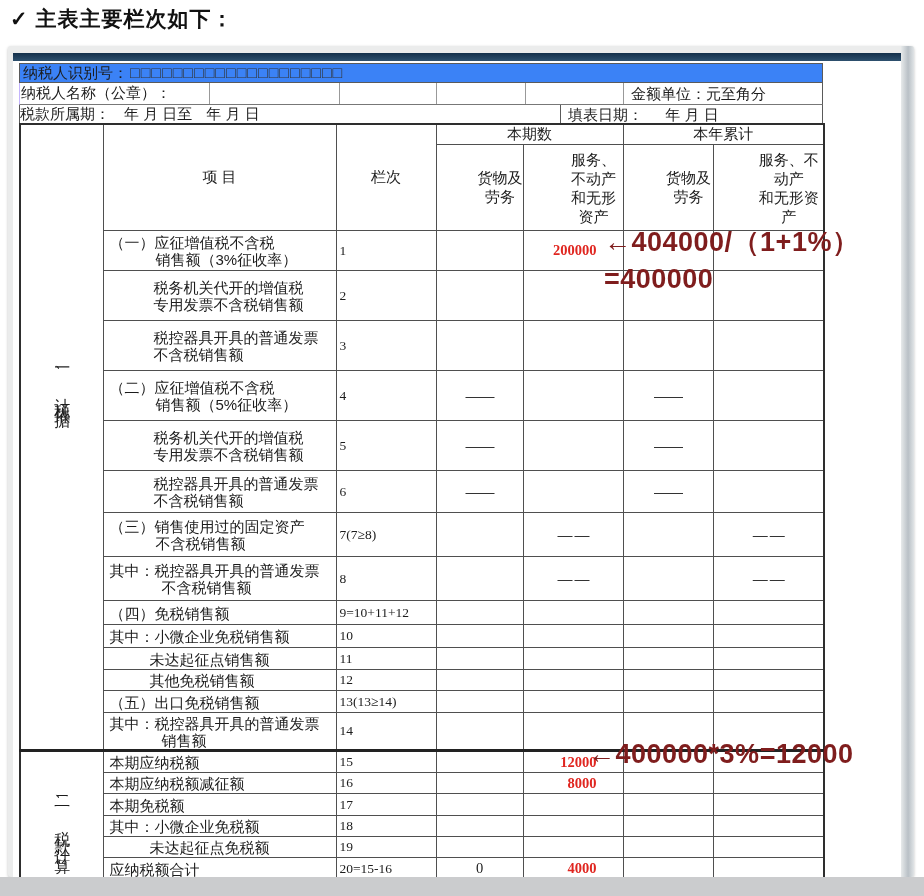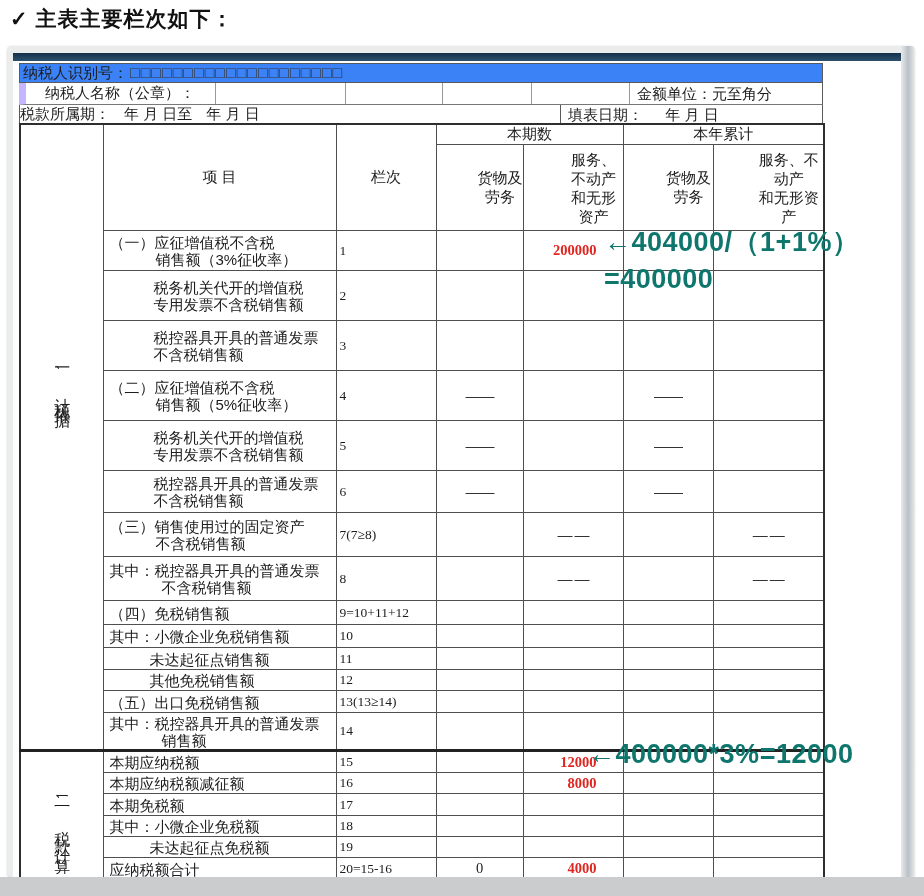--- a/index.html
+++ b/index.html
@@ -18,22 +18,22 @@
   .white-area { position:absolute; left:5px; right:13px; top:15px; bottom:0; background:#fff; }
   .right-strip { position:absolute; right:0; top:0; width:13px; height:100%;
     background:linear-gradient(90deg,#e7eaeb,#b9c0c6 55%,#e0e4e6); }
 
   .formwrap { position:absolute; left:6px; top:2px; width:804px; color:#1c1c1c; }
 
   
   .mini { position:relative; width:804px; font-size:15px; }
   .row-a { height:20px; border:1px solid #5a5a5a; background:#3b82f6; display:flex; align-items:center; padding-left:3px; }
   .row-a .boxes { font-size:16px; letter-spacing:1px; color:#333; margin-left:2px; }
-  .row-b { height:22px; border-left:7px solid #c4b5fd; border-right:1px solid #5a5a5a;
-    border-bottom:1px solid #777; position:relative; display:flex; align-items:center; padding-left:19px; }
+  .row-b { height:22px; border-left:1px solid #c4b5fd; border-right:1px solid #5a5a5a;
+    border-bottom:1px solid #777; position:relative; display:flex; align-items:center; padding-left:1px; }
   .row-b .div { position:absolute; top:0; bottom:0; border-left:1px solid #999; }
   .row-b .amount { position:absolute; left:611px; top:2px; }
   .row-c { height:18px; border-left:1px solid #5a5a5a; border-right:1px solid #5a5a5a;
     position:relative; display:flex; align-items:flex-start; padding-left:0; }
   .row-c .div { position:absolute; top:0; bottom:0; left:540px; border-left:1px solid #5a5a5a; }
   .row-c .fill { position:absolute; left:548px; top:1px; }
   .gap { display:inline-block; width:14px; }
 
   
   table { border-collapse:collapse; table-layout:fixed; width:804px; border:2px solid #2e2e2e; }
@@ -63,21 +63,21 @@
   .vlab2 { writing-mode:vertical-rl; text-orientation:upright; letter-spacing:9px;
     font-size:16px; padding-top:8px; }
   tr.r15 td { border-top:3px solid #222; }
 
   
   tr.hr40 td{height:40px;} tr.hr50 td{height:50px;} tr.hr42 td{height:42px;}
   tr.hr44 td{height:44px;} tr.hr24 td{height:24px;} tr.hr23 td{height:23px;}
   tr.hr22 td{height:22px;} tr.hr21 td{height:21px;} tr.hr38 td{height:38px;}
 
   
-  .anno { position:absolute; color:#0f766e; font-weight:bold; font-size:27px;
+  .anno { position:absolute; color:#7f1d1d; font-weight:bold; font-size:27px;
     white-space:nowrap; letter-spacing:0.5px; z-index:5; }
   .anno1 { left:604px; top:224px; }
   .anno2 { left:604px; top:264px; }
   .anno3 { left:588px; top:739px; }
 
   .bottom-bar { position:absolute; left:0; top:877px; width:924px; height:19px; background:#cbccce; }
 </style>
 </head>
 <body>
 

